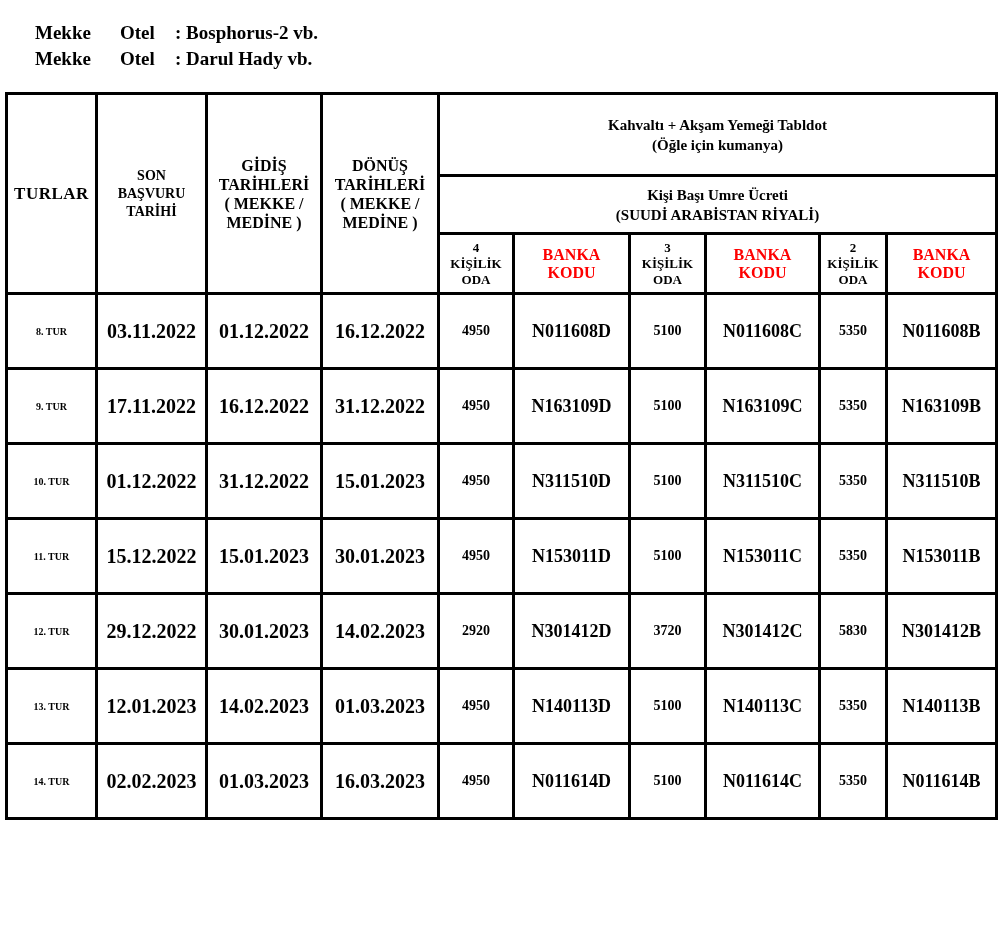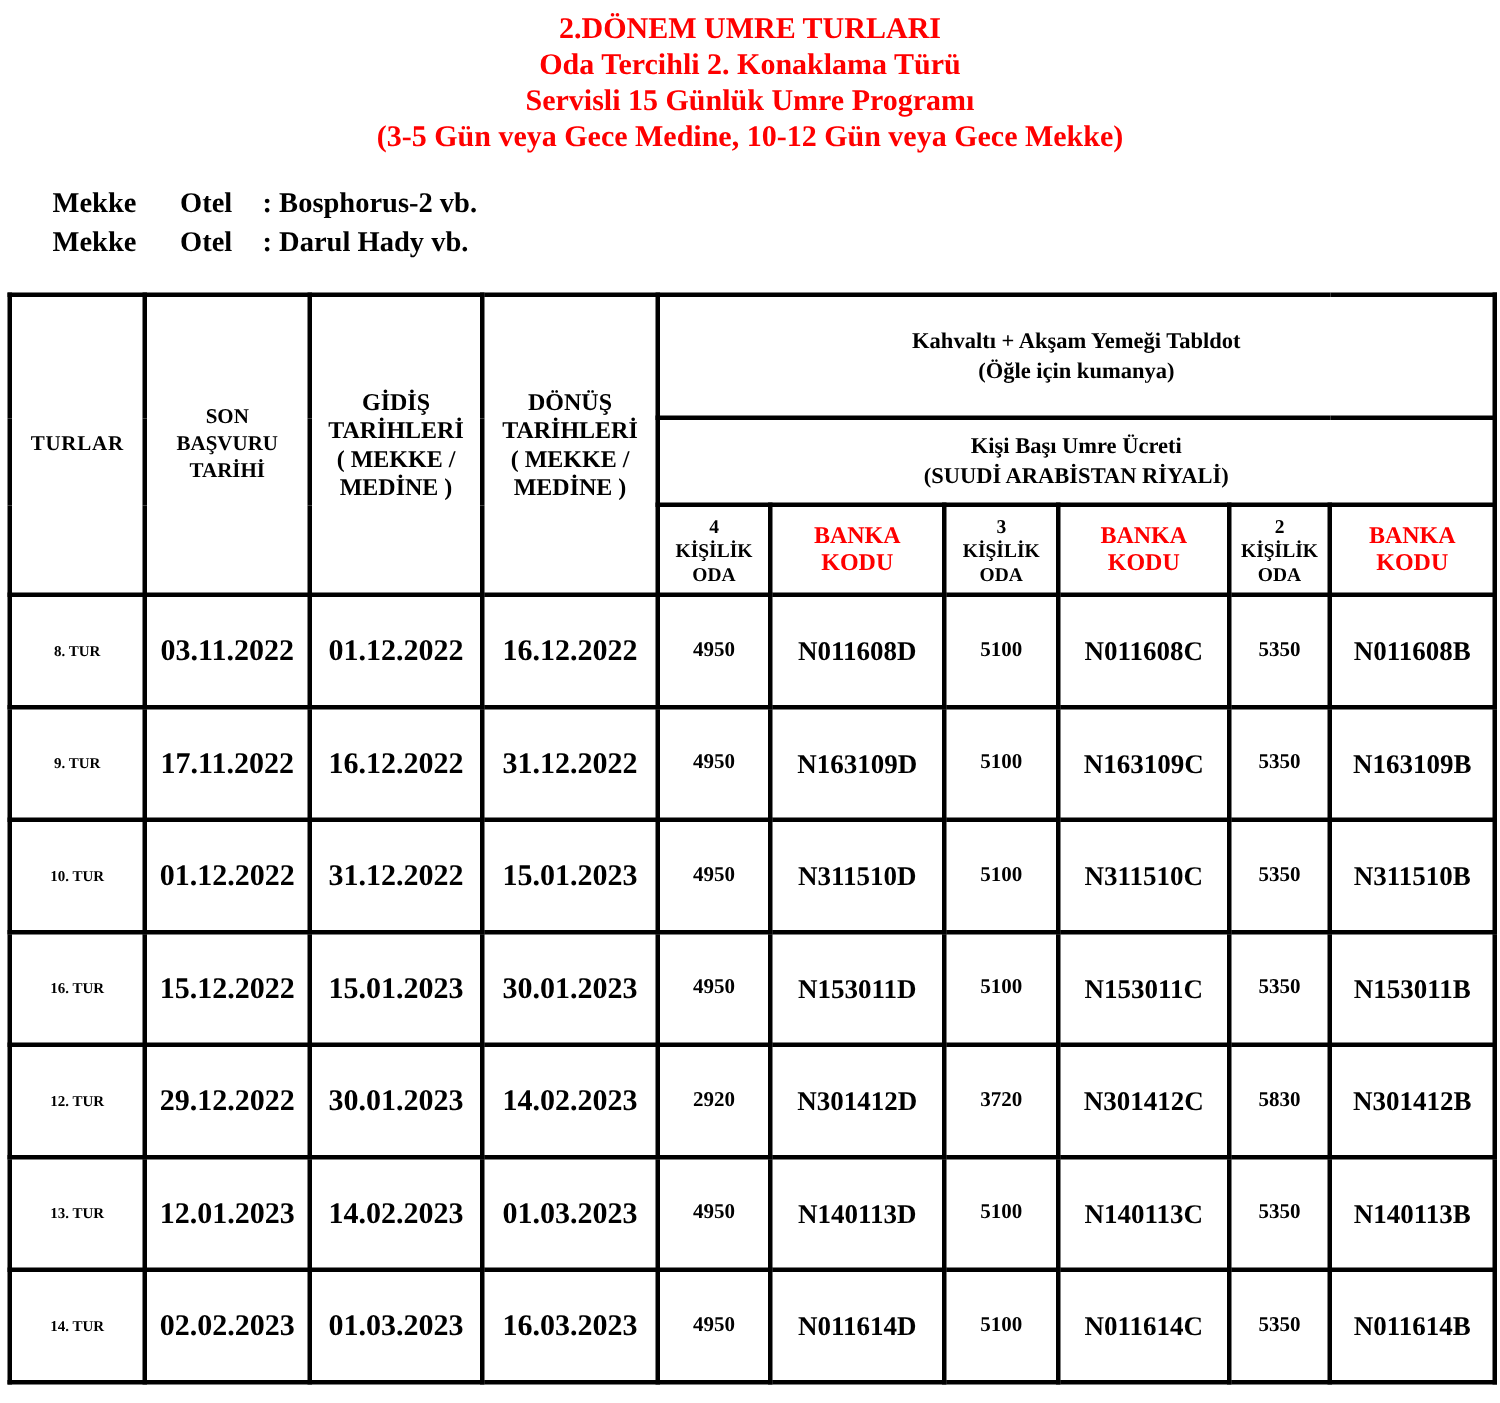--- a/index.html
+++ b/index.html
@@ -46,43 +46,37 @@
     font-weight: bold;
     white-space: pre-line;
     padding: 0 2px;
     overflow: hidden;
   }
   tr.h1 > td { height: 82px; }
   tr.h2 > td { height: 58px; }
   tr.h3 > td { height: 60px; }
   tr.datarow > td { height: 75px; }
 
-  .hdr-turlar   { font-size: 14px; letter-spacing: .5px; }
+  .hdr-turlar   { font-size: 17px; letter-spacing: .5px; }
   .hdr-small    { font-size: 14px; line-height: 18px; }
   .hdr-mid      { font-size: 16px; line-height: 19px; }
   .hdr-span     { font-size: 15px; line-height: 20px; margin-left: 12px; }
   .hdr-room     { font-size: 13px; line-height: 16px; }
   .hdr-bank     { font-size: 16px; line-height: 18px; color: #fe0000; }
 
   .cell-tur   { font-size: 10px; }
   .cell-date  { font-size: 20px; }
   .cell-price { font-size: 14px; }
   .cell-bank  { font-size: 18px; }
 </style>
 </head>
 <body>
 
 <div class="page">
 
-  <div class="title-block">
-    <div class="title-line">2.DÖNEM UMRE TURLARI</div>
-    <div class="title-line">Oda Tercihli 2. Konaklama Türü</div>
-    <div class="title-line">Servisli 15 Günlük Umre Programı</div>
-    <div class="title-line">(3-5 Gün veya Gece Medine, 10-12 Gün veya Gece Mekke)</div>
-  </div>
 
   <div class="hotel-block">
     <div class="hotel-line">
       <span class="hotel-city">Mekke</span>
       <span class="hotel-label">Otel</span>
       <span class="hotel-value">: Bosphorus-2 vb.</span>
     </div>
     <div class="hotel-line">
       <span class="hotel-city">Mekke</span>
       <span class="hotel-label">Otel</span>
@@ -172,21 +166,21 @@
         <td class="cell-date">31.12.2022</td>
         <td class="cell-date">15.01.2023</td>
         <td class="cell-price">4950</td>
         <td class="cell-bank">N311510D</td>
         <td class="cell-price">5100</td>
         <td class="cell-bank">N311510C</td>
         <td class="cell-price">5350</td>
         <td class="cell-bank">N311510B</td>
       </tr>
       <tr class="datarow">
-        <td class="cell-tur">16. TUR</td>
+        <td class="cell-tur">11. TUR</td>
         <td class="cell-date">15.12.2022</td>
         <td class="cell-date">15.01.2023</td>
         <td class="cell-date">30.01.2023</td>
         <td class="cell-price">4950</td>
         <td class="cell-bank">N153011D</td>
         <td class="cell-price">5100</td>
         <td class="cell-bank">N153011C</td>
         <td class="cell-price">5350</td>
         <td class="cell-bank">N153011B</td>
       </tr>

